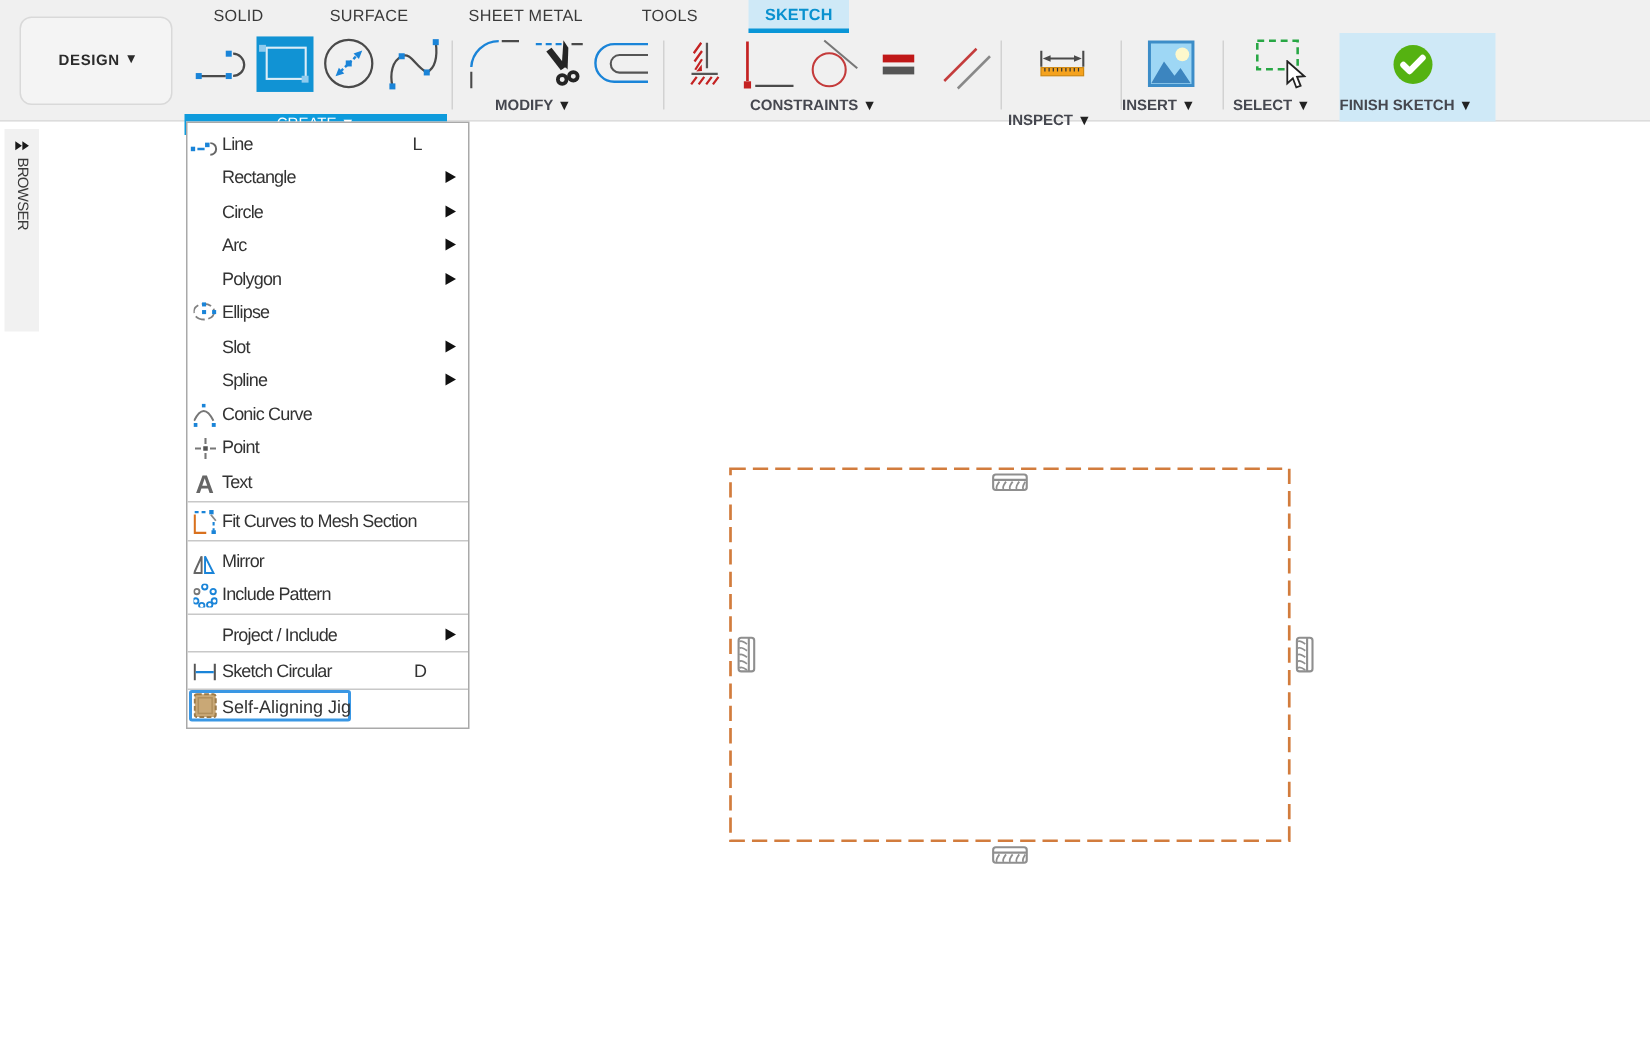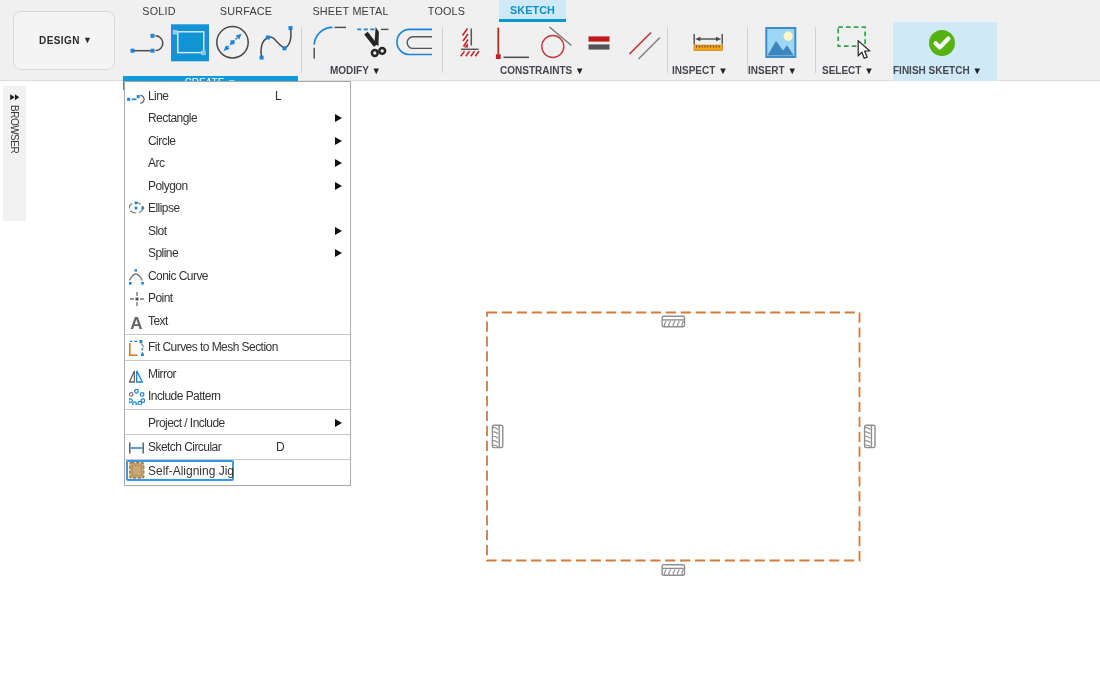--- a/index.html
+++ b/index.html
@@ -33,21 +33,21 @@
 #finish-panel { position:absolute; left:893px; top:22px; width:104px; height:59px;
   background:#cfe9f7; }
 
 
 #browser-strip { position:absolute; left:3px; top:86px; width:23px; height:135px;
   background:#f1f1f1; }
 #browser-strip .vtxt { position:absolute; left:6px; top:19px;
   writing-mode:vertical-rl; font-size:10px; color:#3a3a3a; letter-spacing:-0.5px; }
 
 
-#menu { position:absolute; left:124px; top:81px; width:227px;
+#menu { position:absolute; left:124px; top:81px; width:189px;
   background:#fff; border:1px solid #a9a9a9; padding:2.7px 0; z-index:50; }
 .mi { position:relative; height:22.5px; }
 .mi .ic { position:absolute; left:3.5px; top:4px; width:16px; height:16px; }
 .mi .lbl { position:absolute; left:23px; top:0; height:22.5px; line-height:22.5px;
   font-size:12px; letter-spacing:-0.55px; color:#333; white-space:nowrap; }
 .mi .key { position:absolute; left:150px; top:0; height:22.5px; line-height:22.5px;
   font-size:12px; color:#333; }
 .mi .sub { position:absolute; right:8px; top:7px; width:0; height:0;
   border-left:7px solid #111; border-top:4.5px solid transparent; border-bottom:4.5px solid transparent; }
 .msep { height:1px; background:#c8c8c8; margin:1.5px 0; }
@@ -69,21 +69,21 @@
   <div class="tab" style="left:216px;width:60px;">SURFACE</div>
   <div class="tab" style="left:307px;width:87px;">SHEET METAL</div>
   <div class="tab" style="left:424px;width:45px;">TOOLS</div>
   <div class="tab active" style="left:499px;width:67px;">SKETCH</div>
 
   <div id="finish-panel"></div>
 
   <div id="create-bar">CREATE <span class="car">▼</span></div>
   <div class="plabel" style="left:330px;width:82px;">MODIFY <span class="car">▼</span></div>
   <div class="plabel" style="left:500px;width:98px;">CONSTRAINTS <span class="car">▼</span></div>
-  <div class="plabel" style="left:672px;width:70px;">INSPECT <span class="car">▼</span></div>
+  <div class="plabel" style="left:672px;width:70px;margin-top:10px;">INSPECT <span class="car">▼</span></div>
   <div class="plabel" style="left:748px;width:66px;">INSERT <span class="car">▼</span></div>
   <div class="plabel" style="left:822px;width:66px;">SELECT <span class="car">▼</span></div>
   <div class="plabel" style="left:893px;width:104px;">FINISH SKETCH <span class="car">▼</span></div>
 
   <div class="vsep" style="left:301px;"></div>
   <div class="vsep" style="left:442px;"></div>
   <div class="vsep" style="left:667px;"></div>
   <div class="vsep" style="left:747px;"></div>
   <div class="vsep" style="left:815px;"></div>
 

